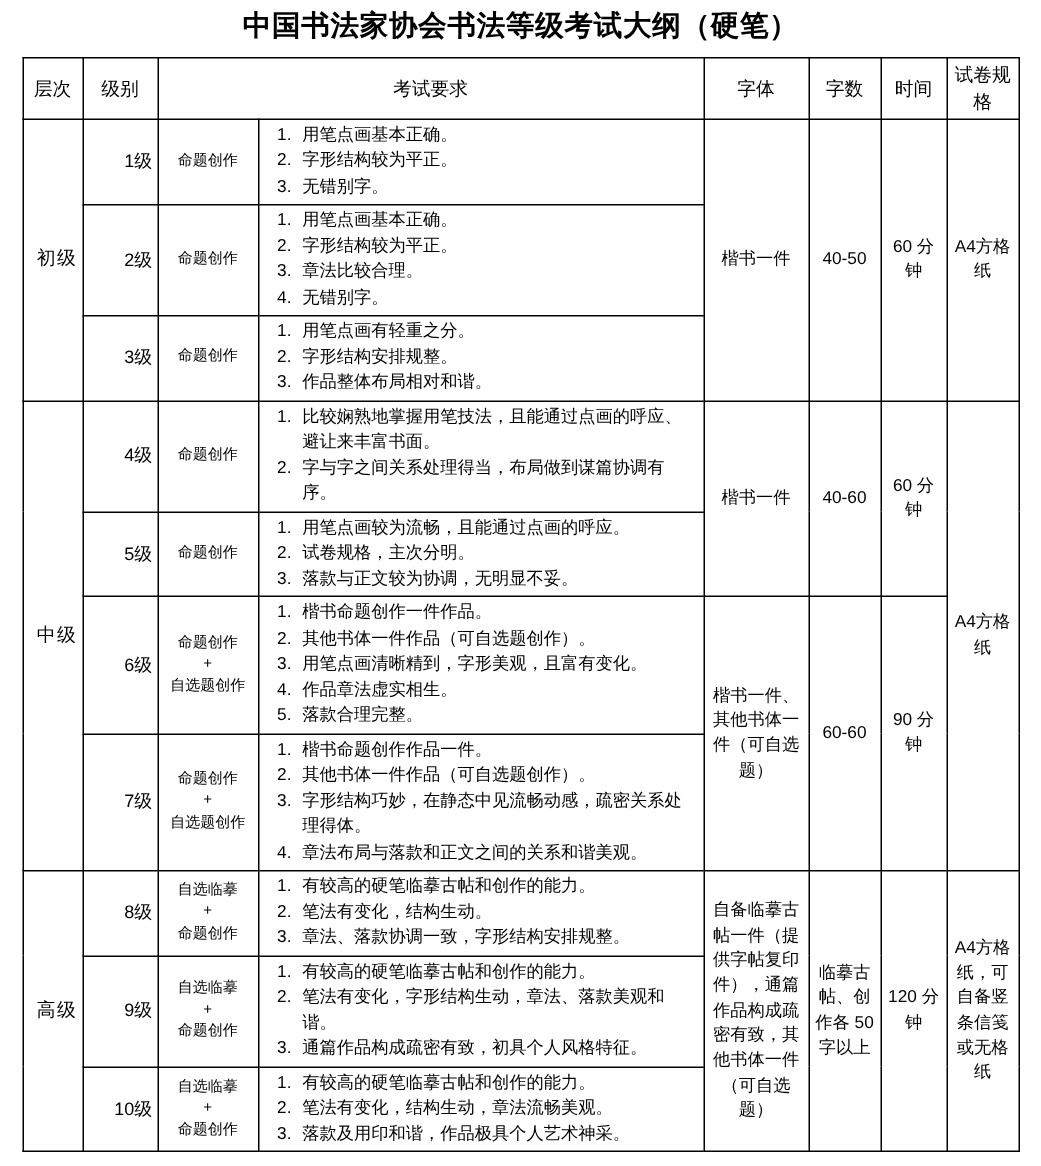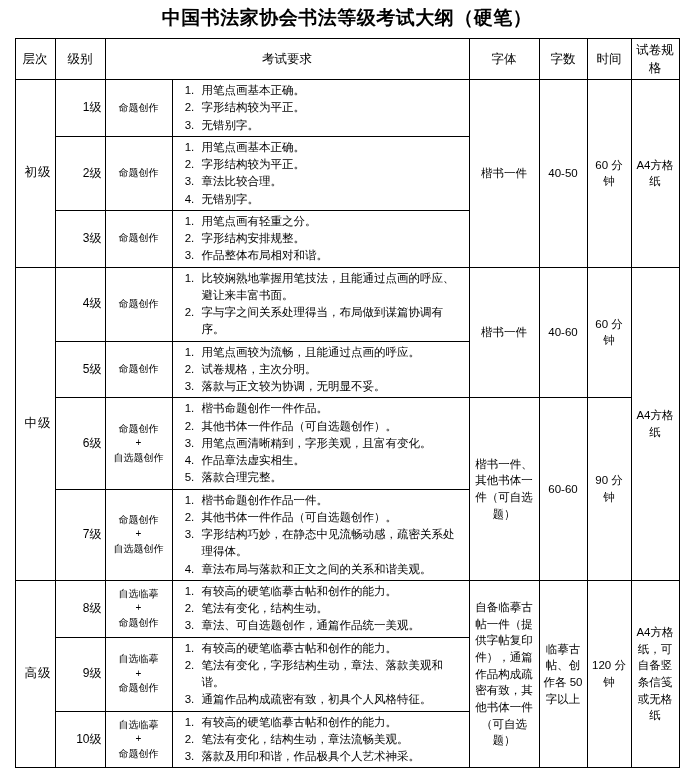--- a/index.html
+++ b/index.html
@@ -230,21 +230,21 @@
           <span class="vert-inner">高级</span>
         </td>
         <td class="level">8级</td>
         <td class="type-cell" style="white-space:pre-line">自选临摹
 +
 命题创作</td>
         <td class="req-cell">
           <ol class="reqs">
             <li>有较高的硬笔临摹古帖和创作的能力。</li>
             <li>笔法有变化，结构生动。</li>
-            <li>章法、可自选题创作，通篇作品统一美观。</li>
+            <li>章法、落款协调一致，字形结构安排规整。</li>
           </ol>
         </td>
         <td class="small-ctr nowrapcol" rowspan="3">自备临摹古帖一件（提供字帖复印件），通篇作品构成疏密有致，其他书体一件（可自选题）</td>
         <td class="small-ctr nowrapcol" rowspan="3">临摹古帖、创作各 50 字以上</td>
         <td class="small-ctr" rowspan="3">120 分钟</td>
         <td class="small-ctr" rowspan="3">A4方格纸，可自备竖条信笺或无格纸</td>
       </tr>
       <tr>
         <td class="level">9级</td>
         <td class="type-cell" style="white-space:pre-line">自选临摹

